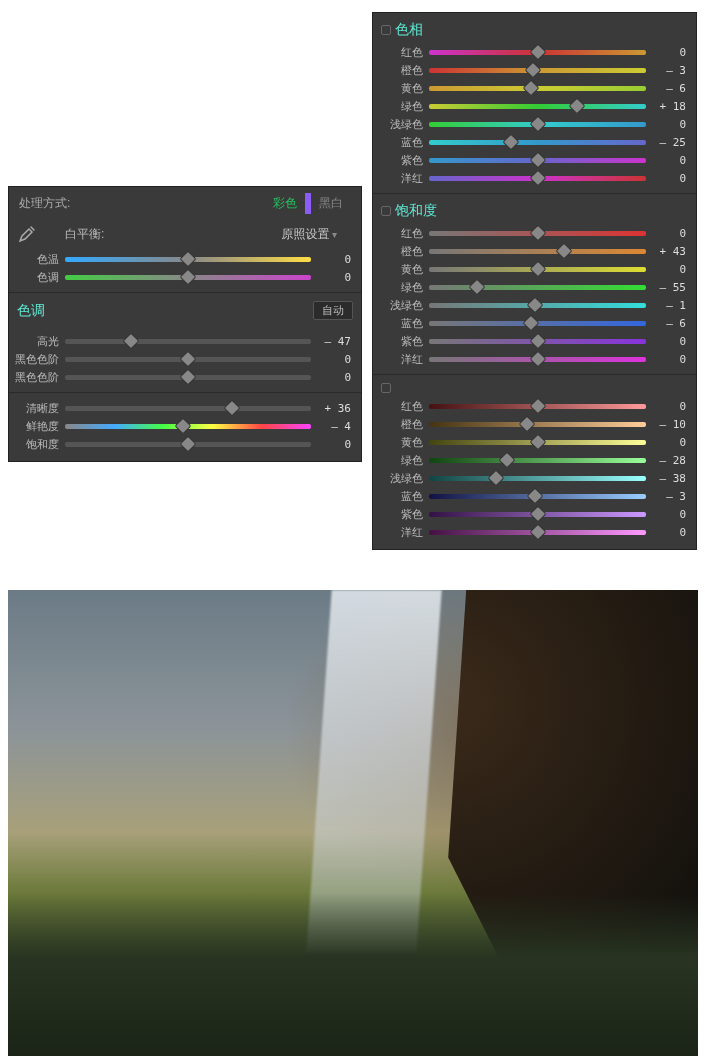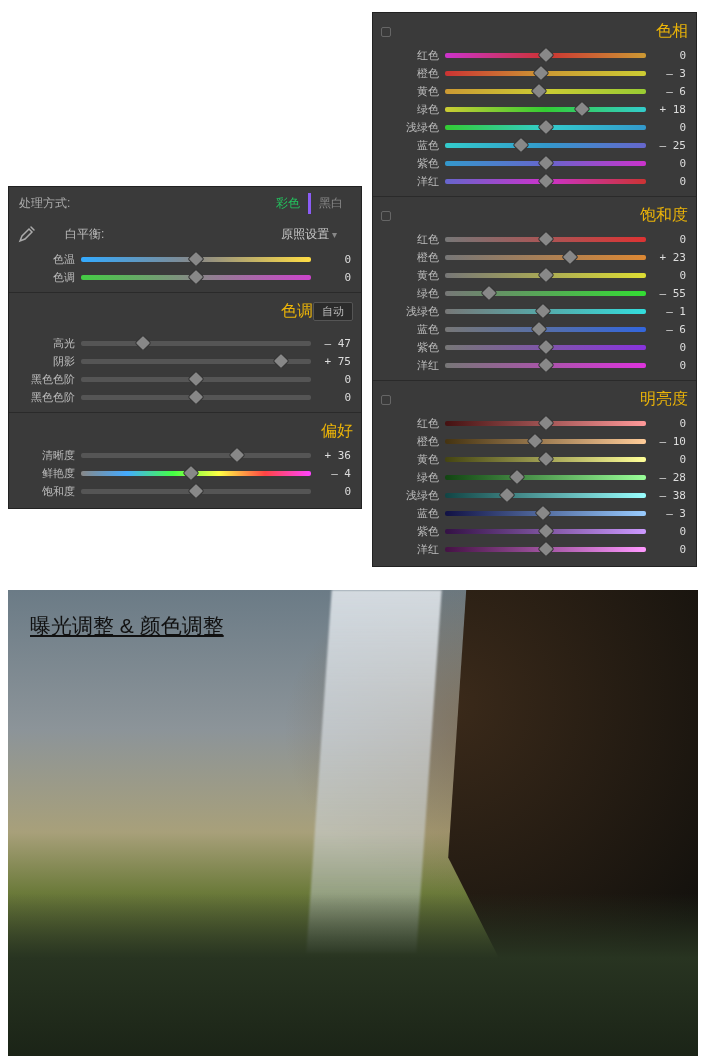--- a/index.html
+++ b/index.html
@@ -4,32 +4,32 @@
 <style>
   * { box-sizing: border-box; margin: 0; padding: 0; }
   body { width: 705px; height: 1064px; background: #fff; font-family: "Microsoft YaHei", sans-serif; font-size: 12px; color: #aaa; position: relative; }
   .panel { background: #3a3a3a; border: 1px solid #222; position: absolute; }
   .panel-basic { left: 8px; top: 186px; width: 354px; }
   .panel-hsl   { left: 372px; top: 12px; width: 325px; }
   .panel-header { text-align: right; font-size: 17px; color: #ccc; padding: 4px 12px; border-bottom: 1px solid #222; }
   .mode-row { display: flex; justify-content: space-between; align-items: center; padding: 6px 10px; }
   .mode-row .spacer { flex: 1; }
   .mode-opt { color: #22c55e; padding: 2px 8px; }
-  .mode-opt.dim { color: #888; border-left: 3px solid #8b5cf6; }
+  .mode-opt.dim { color: #888; border-left: 6px solid #8b5cf6; }
   .wb-row { display: flex; align-items: center; padding: 4px 8px 6px; gap: 10px; }
   .eyedropper { width: 20px; height: 20px; display: inline-block; }
   .eyedropper svg { width: 100%; height: 100%; }
   .wb-label { color: #bbb; margin-left: 18px; }
-  .wb-preset { margin-left: auto; margin-right: 16px; color: #ccc; }
+  .wb-preset { margin-left: auto; margin-right: 16px; color: #ccc; font-family: Liberation Serif, serif; }
   .wb-preset::after { content: "  ▾"; color: #888; font-size: 10px; }
   .section-title-row { display: flex; align-items: center; padding: 2px 8px 4px; }
-  .section-title { flex: 1; text-align: right; color: #eab308; font-size: 16px; }
+  .section-title { flex: 1; text-align: left; color: #5eead4; font-size: 14px; }
   .auto-btn { background: #2b2b2b; border: 1px solid #555; color: #bbb; padding: 1px 8px; font-size: 11px; border-radius: 2px; }
   .toggle-dot { width: 10px; height: 10px; border: 1px solid #666; border-radius: 2px; margin-right: 4px; }
-  .slider-row { display: flex; align-items: center; padding: 1px 10px 1px 16px; height: 18px; }
+  .slider-row { display: flex; align-items: center; padding: 1px 10px 1px 0; height: 18px; }
   .slider-label { width: 56px; text-align: right; color: #bbb; font-size: 11px; padding-right: 6px; white-space: nowrap; }
   .slider-track { flex: 1; height: 5px; position: relative; border-radius: 2px; background: #555; }
   .slider-knob { position: absolute; top: -4px; width: 12px; height: 12px; background: #888; border: 1px solid #333; transform: translateX(-50%) rotate(45deg); border-radius: 2px; }
   .slider-value { width: 40px; text-align: right; color: #ddd; font-size: 11px; font-family: monospace; padding-left: 4px; }
   .divider { height: 1px; background: #2a2a2a; margin: 6px 0; }
   
   .g-temp { background: linear-gradient(90deg,#3af,#888,#fd4); }
   .g-tint { background: linear-gradient(90deg,#4c4,#888,#c4c); }
   .g-vib  { background: linear-gradient(90deg,#888,#4af,#4f4,#ff4,#f44,#f4f); }
   .g-hue-r { background: linear-gradient(90deg,#c3c,#c33,#c93); }
@@ -119,46 +119,36 @@
   <div style="height:8px"></div>
   <div id="tone-sliders2">
       <div class="slider-row">
         <div class="slider-label">高光</div>
         <div class="slider-track">
           <div class="slider-knob" style="left: 27%;"></div>
         </div>
         <div class="slider-value">– 47</div>
       </div>
       <div class="slider-row">
-        <div class="slider-label">阴影</div>
-        <div class="slider-track">
-          <div class="slider-knob" style="left: 87%;"></div>
-        </div>
-        <div class="slider-value">+ 75</div>
-      </div>
-      <div class="slider-row">
         <div class="slider-label">黑色色阶</div>
         <div class="slider-track">
           <div class="slider-knob" style="left: 50%;"></div>
         </div>
         <div class="slider-value">0</div>
       </div>
       <div class="slider-row">
         <div class="slider-label">黑色色阶</div>
         <div class="slider-track">
           <div class="slider-knob" style="left: 50%;"></div>
         </div>
         <div class="slider-value">0</div>
       </div>
     </div>
 
   <div class="divider"></div>
-  <div class="section-title-row">
-    <span class="section-title">偏好</span>
-  </div>
   <div id="presence-sliders" style="padding-bottom:8px">
       <div class="slider-row">
         <div class="slider-label">清晰度</div>
         <div class="slider-track">
           <div class="slider-knob" style="left: 68%;"></div>
         </div>
         <div class="slider-value">+ 36</div>
       </div>
       <div class="slider-row">
         <div class="slider-label">鲜艳度</div>
@@ -252,21 +242,21 @@
         <div class="slider-track g-sat-r">
           <div class="slider-knob" style="left: 50%;"></div>
         </div>
         <div class="slider-value">0</div>
       </div>
       <div class="slider-row">
         <div class="slider-label">橙色</div>
         <div class="slider-track g-sat-o">
           <div class="slider-knob" style="left: 62%;"></div>
         </div>
-        <div class="slider-value">+ 23</div>
+        <div class="slider-value">+ 43</div>
       </div>
       <div class="slider-row">
         <div class="slider-label">黄色</div>
         <div class="slider-track g-sat-y">
           <div class="slider-knob" style="left: 50%;"></div>
         </div>
         <div class="slider-value">0</div>
       </div>
       <div class="slider-row">
         <div class="slider-label">绿色</div>
@@ -301,21 +291,20 @@
         <div class="slider-track g-sat-m">
           <div class="slider-knob" style="left: 50%;"></div>
         </div>
         <div class="slider-value">0</div>
       </div>
     </div>
 
   <div class="divider"></div>
   <div class="section-title-row">
     <span class="toggle-dot"></span>
-    <span class="section-title">明亮度</span>
   </div>
   <div id="lum-sliders" style="padding-bottom:8px">
       <div class="slider-row">
         <div class="slider-label">红色</div>
         <div class="slider-track g-lum-r">
           <div class="slider-knob" style="left: 50%;"></div>
         </div>
         <div class="slider-value">0</div>
       </div>
       <div class="slider-row">
@@ -367,14 +356,13 @@
         </div>
         <div class="slider-value">0</div>
       </div>
     </div>
 </div>
 
 <div class="preview">
   <div class="falls"></div>
   <div class="cliff"></div>
   <div class="ground"></div>
-  <div class="preview-caption">曝光调整 &amp; 颜色调整</div>
 </div>
 
 </body></html>

